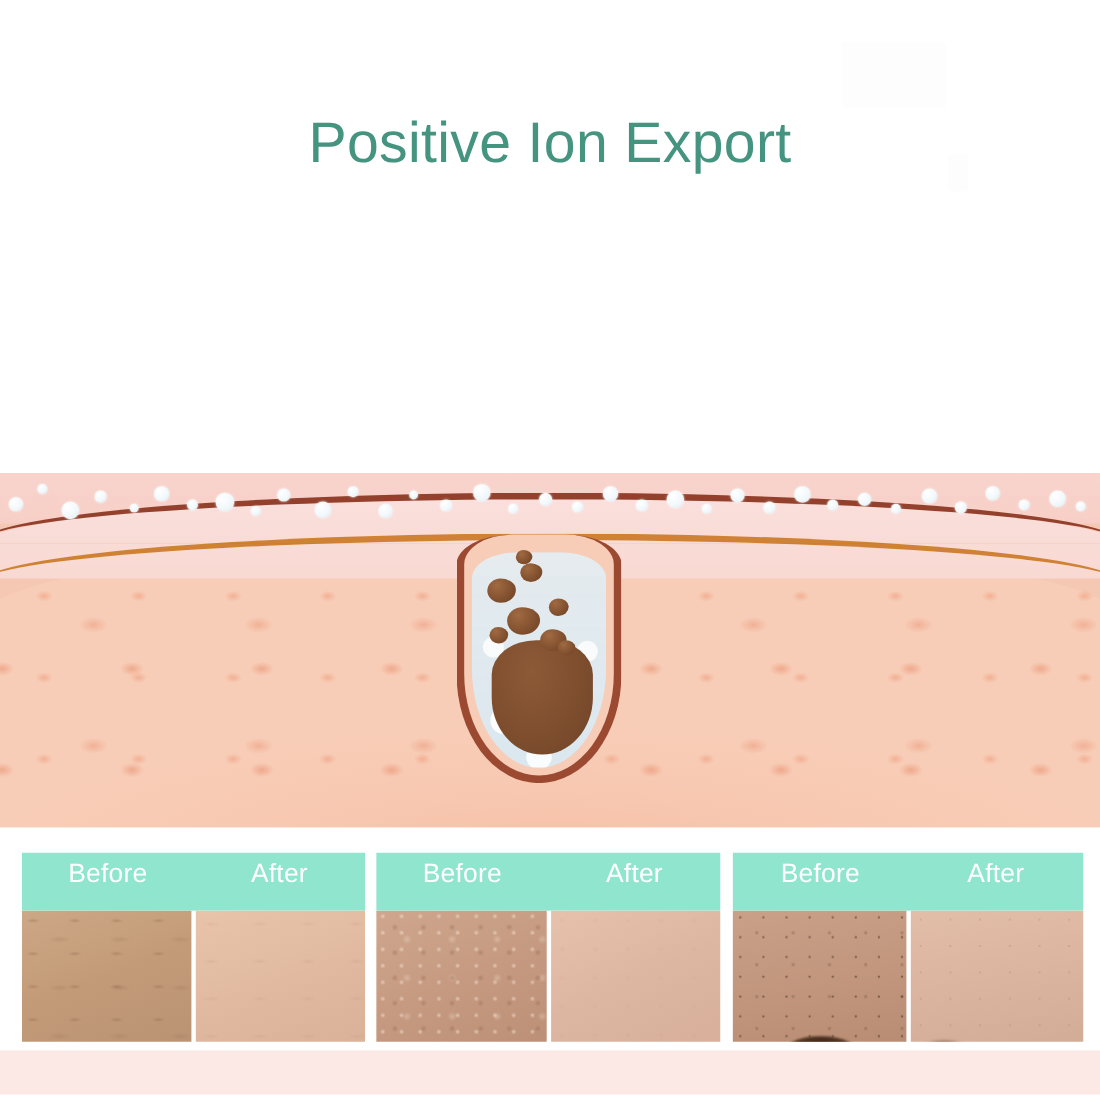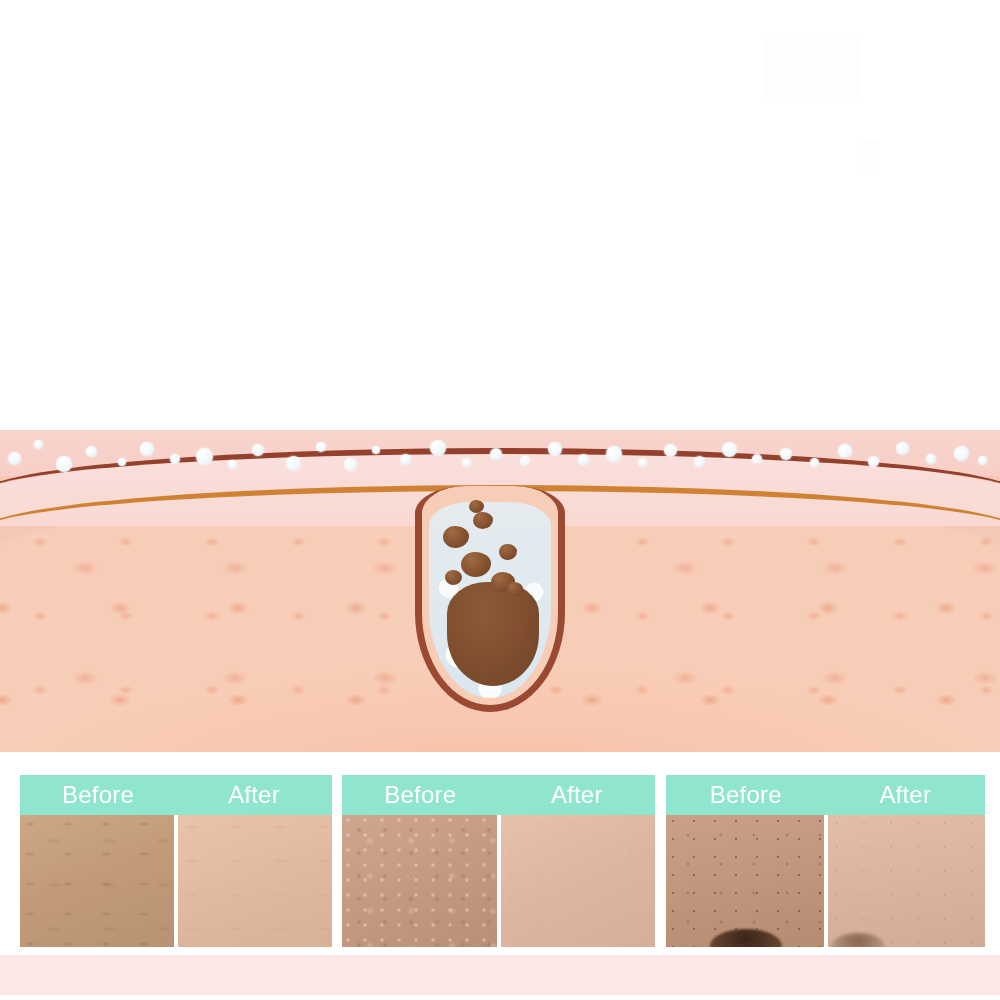--- a/index.html
+++ b/index.html
@@ -250,21 +250,21 @@
   }
   .panel {
     position: absolute;
     top: 0;
     height: 172px;
     background: #ffffff;
     overflow: hidden;
   }
   .panel-head {
     position: relative;
-    height: 40px;
+    height: 53px;
     background: #8fe5cd;
     display: flex;
   }
   .panel-head .lbl {
     flex: 1;
     color: #ffffff;
     font-size: 24px;
     line-height: 40px;
     text-align: center;
     font-weight: 400;
@@ -437,20 +437,21 @@
 
       </div>
 
     </div>
 
   </div>
 
   <div class="header-block">
     <div class="ghost-mark"></div>
     <div class="ghost-mark b"></div>
+    <div class="title">Positive Ion Export</div>
   </div>
 
   <div class="panels">
 
     <div class="panel" style="left:20px; width:312px;">
       <div class="panel-head">
         <div class="lbl">Before</div>
         <div class="lbl">After</div>
       </div>
       <div class="panel-imgs">

